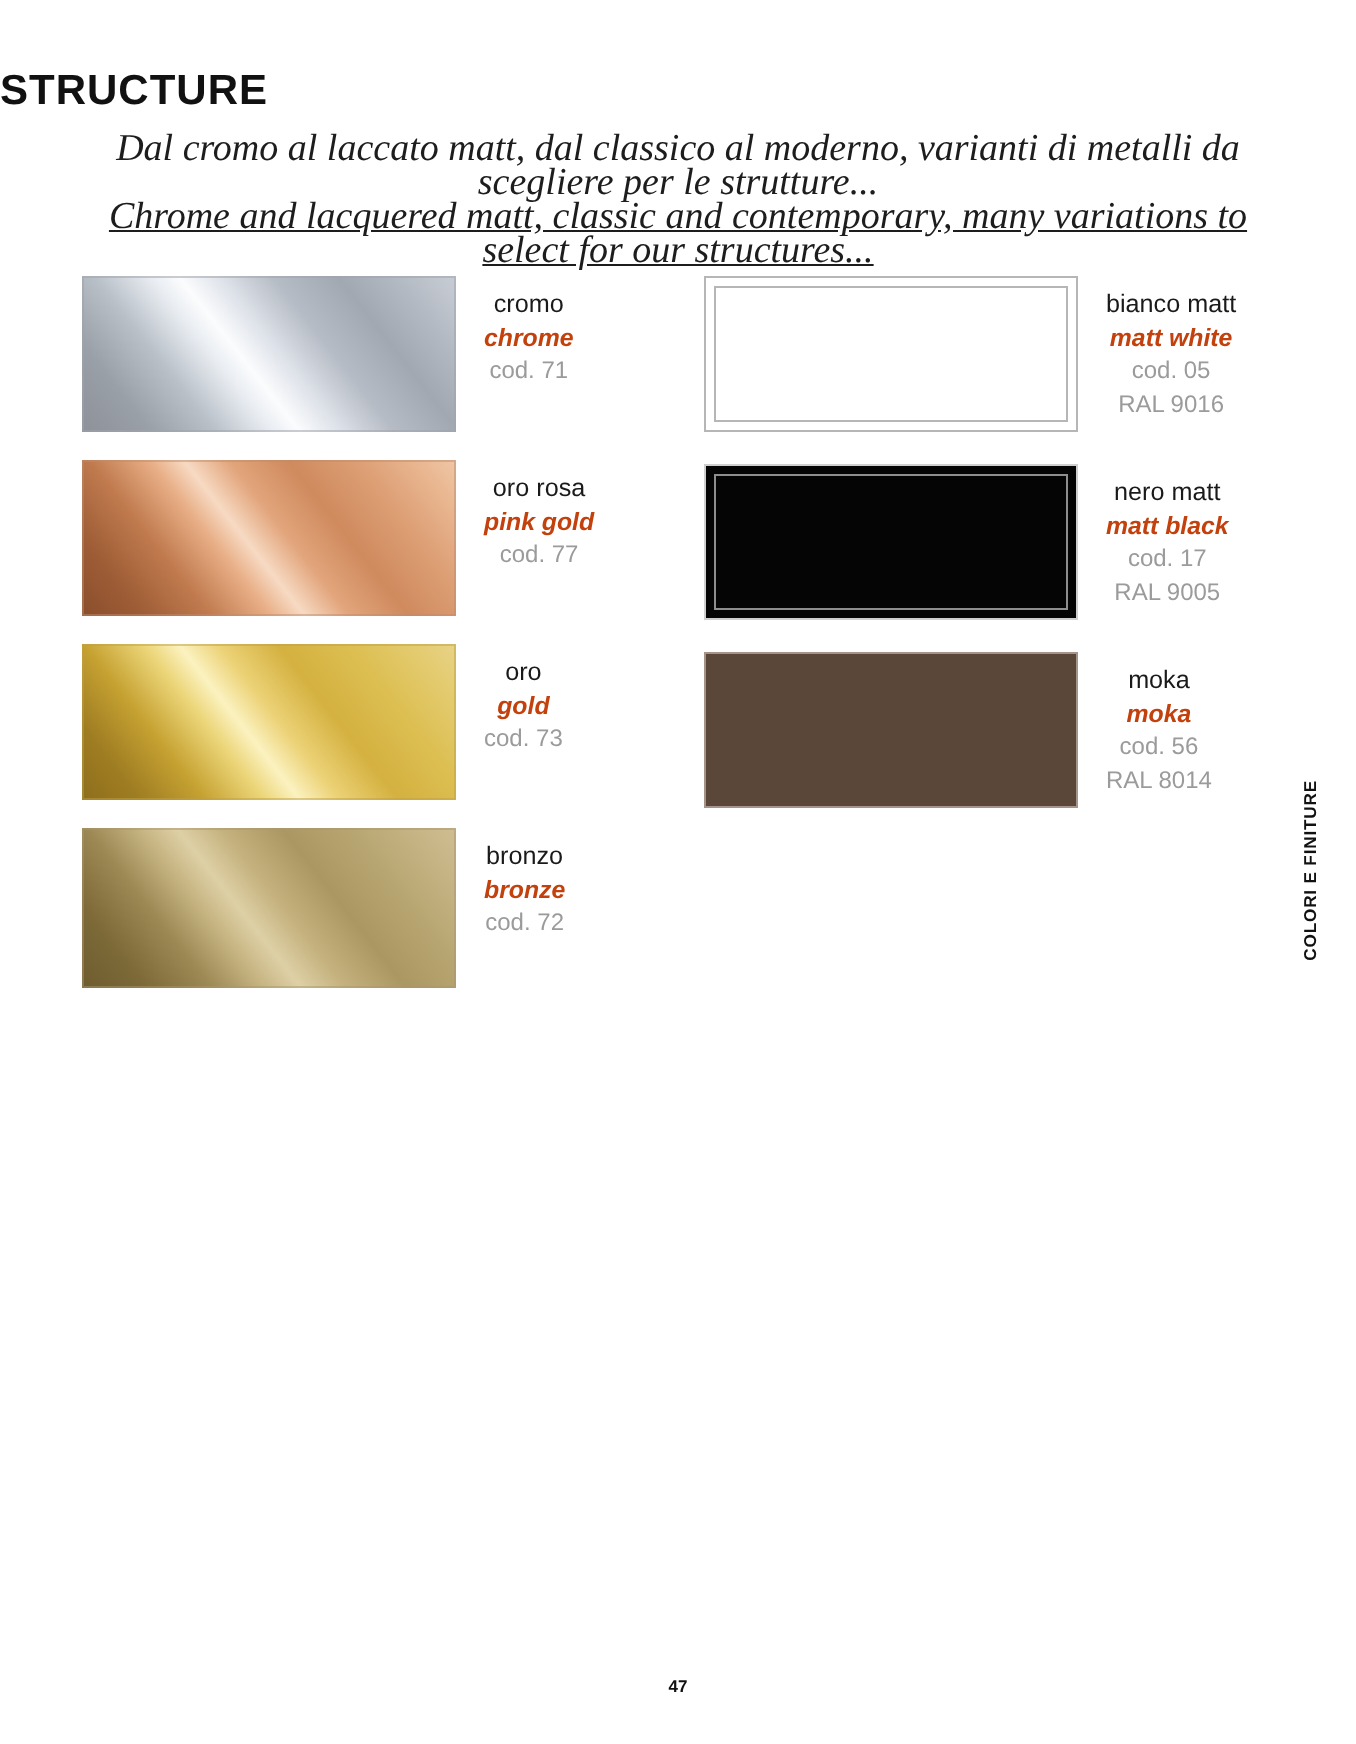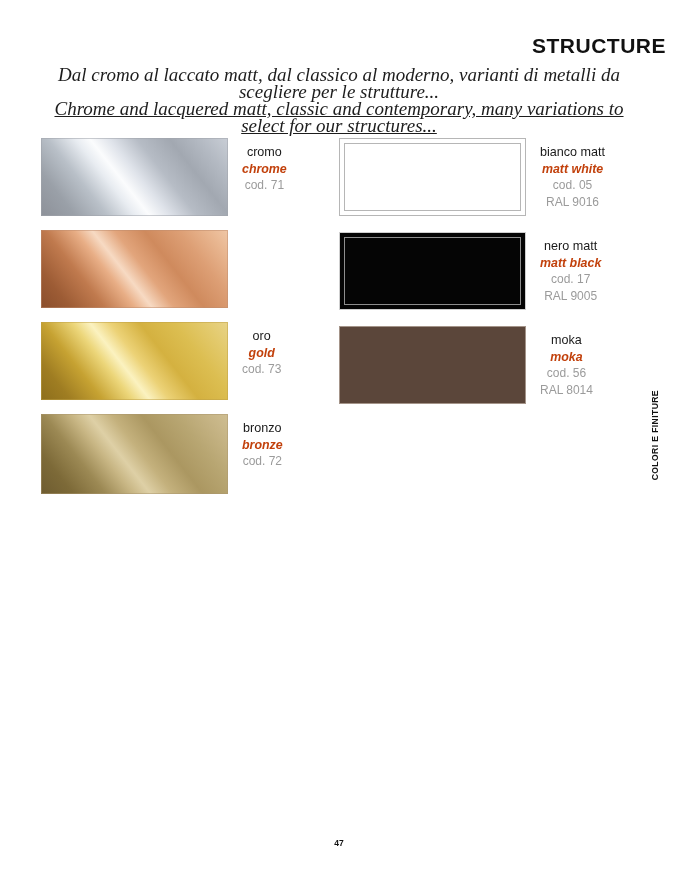--- a/index.html
+++ b/index.html
@@ -15,21 +15,21 @@
     overflow: hidden;
     font-family: "Liberation Sans", sans-serif;
   }
 
   
   .title {
     position: absolute;
     left: 0;
     top: 34px;
     width: 666px;
-    text-align: right;
+    text-align: left;
     font-family: "Liberation Sans", sans-serif;
     font-weight: bold;
     font-size: 21px;
     letter-spacing: 0.5px;
     color: #111111;
   }
   .subtitle-block {
     position: absolute;
     left: 41px;
     top: 66px;
@@ -44,21 +44,21 @@
   .subtitle-line2 {
     text-decoration: underline;
   }
 
   
   .col {
     position: absolute;
     top: 138px;
   }
   .col-left  { left: 41px;  width: 290px; }
-  .col-right { left: 339px; width: 300px; }
+  .col-right { left: 352px; width: 300px; }
 
   .row {
     position: relative;
     display: flex;
     align-items: flex-start;
   }
   .row-left  { margin-bottom: 14px; }
   .row-right { margin-bottom: 16px; }
 
   .swatch {
@@ -230,20 +230,25 @@
       <div class="swatch sw-chrome"></div>
       <div class="caption">
         <div class="cap-it">cromo</div>
         <div class="cap-en">chrome</div>
         <div class="cap-cod">cod. 71</div>
       </div>
     </div>
 
     <div class="row row-left">
       <div class="swatch sw-pinkgold"></div>
+      <div class="caption">
+        <div class="cap-it">oro rosa</div>
+        <div class="cap-en">pink gold</div>
+        <div class="cap-cod">cod. 77</div>
+      </div>
     </div>
 
     <div class="row row-left">
       <div class="swatch sw-gold"></div>
       <div class="caption">
         <div class="cap-it">oro</div>
         <div class="cap-en">gold</div>
         <div class="cap-cod">cod. 73</div>
       </div>
     </div>

